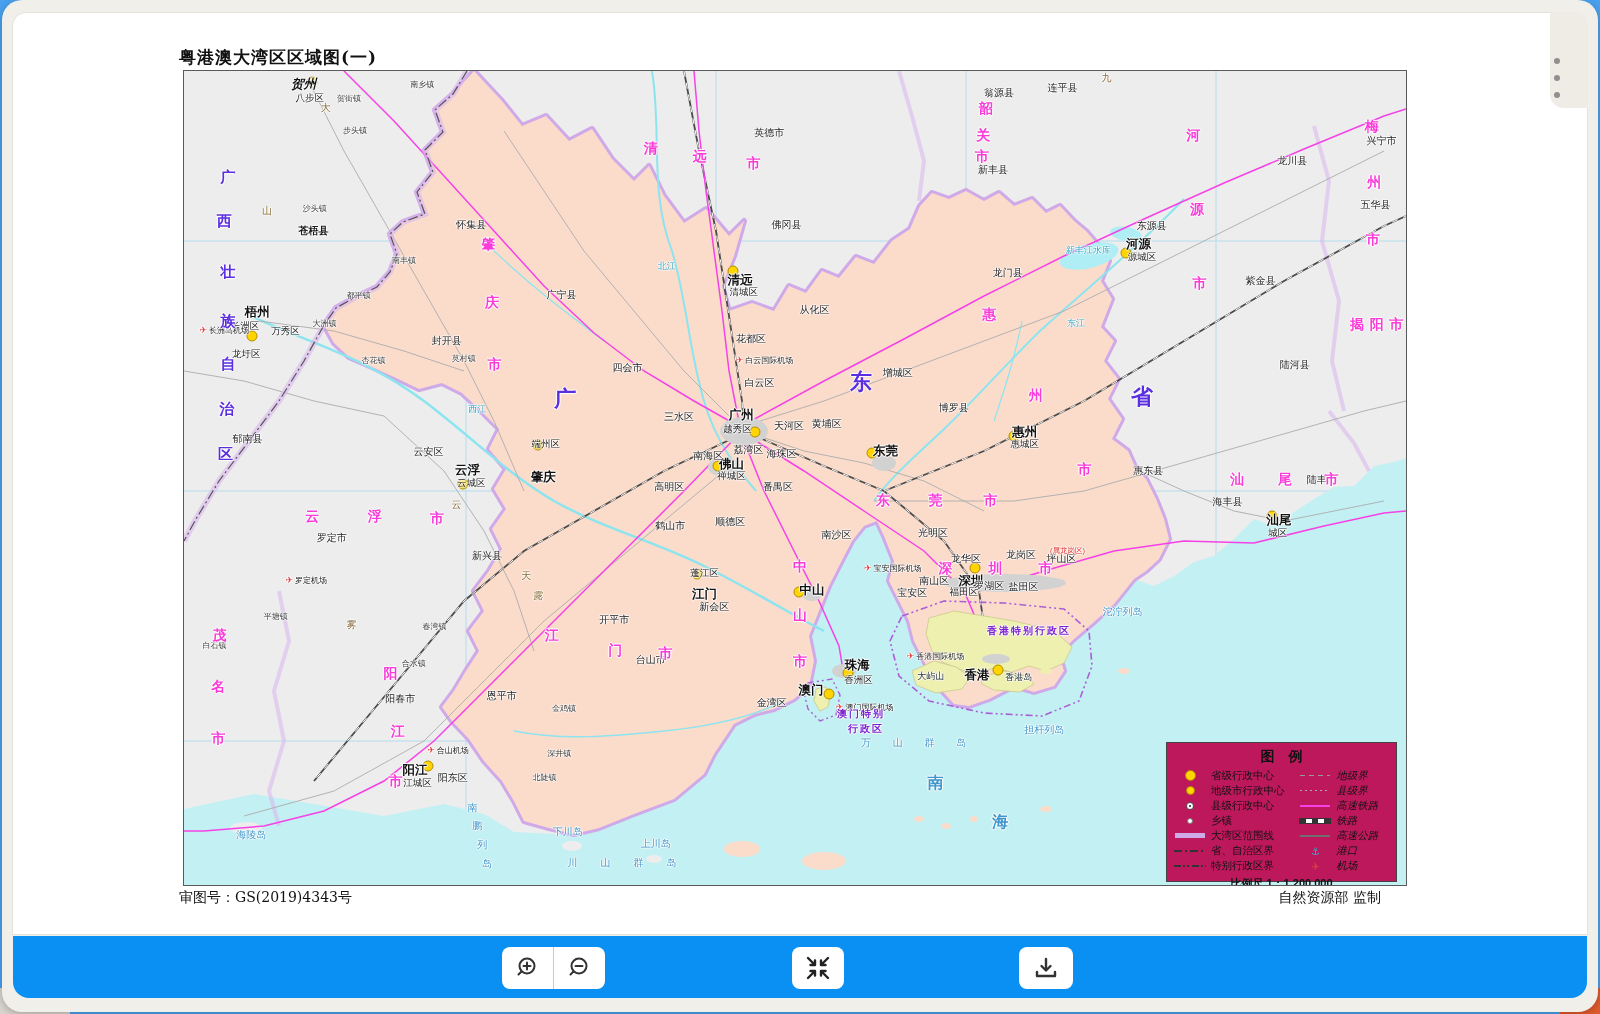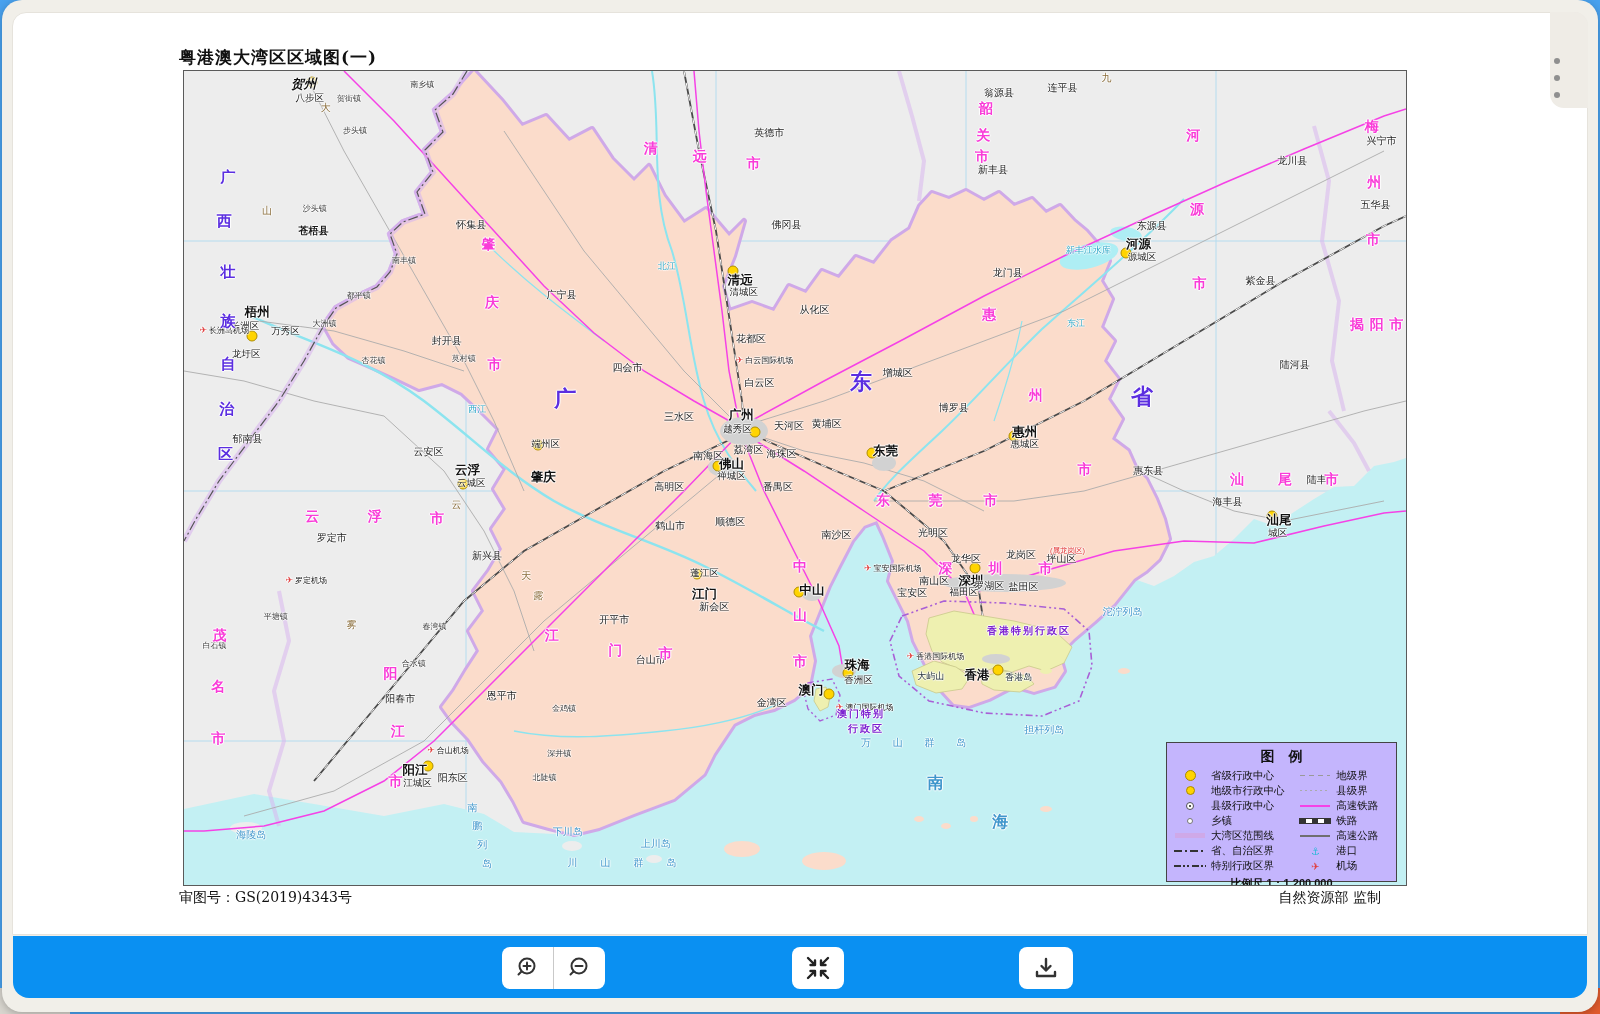--- a/index.html
+++ b/index.html
@@ -54,29 +54,29 @@
   .island{font-size:9px;color:#23303a;}
   .sar{font-size:10px;font-weight:bold;color:#7a1fd0;letter-spacing:2px;}
   .red{font-size:7.5px;color:#e03030;}
   .riv{font-size:9px;color:#2fa8c8;}
   .mtn{font-size:10px;color:#8a6d3b;}
   .air{font-size:8px;color:#222;}
   .air::before{content:"✈";color:#e04040;font-size:9px;margin-right:2px;}
   .dot{width:9px;height:9px;border-radius:50%;background:#ffd400;border:1px solid #b08e00;box-shadow:none;}
   .legend{
     position:absolute;left:982px;top:671px;width:231px;height:140px;
-    background:#c4b5fd;border:1px solid #444;box-sizing:border-box;
+    background:#be185d;border:1px solid #444;box-sizing:border-box;
     font-size:10.5px;color:#111;
   }
   .legend .lg-title{text-align:center;font-weight:bold;font-size:14px;letter-spacing:14px;margin:5px 0 2px 14px;}
   .legend .cols{display:flex;}
   .legend ul{list-style:none;margin:0;padding:0 0 0 6px;}
   .legend li{display:flex;align-items:center;height:15px;}
   .legend .col-l{width:122px;}
-  .legend .col-r{width:100px;}
+  .legend .col-r{width:100px;font-style:italic;}
   .legend .lab{margin-left:4px;}
   .ic{display:inline-flex;width:34px;min-width:34px;height:10px;align-items:center;justify-content:center;}
   .ic i{display:block;}
   .ic-provincial-capital i{width:9px;height:9px;border-radius:50%;background:#ffd400;border:1px solid #a98900;}
   .ic-prefecture-capital i{width:7px;height:7px;border-radius:50%;background:#ffd400;border:1px solid #a98900;}
   .ic-county-capital i{width:6px;height:6px;border-radius:50%;border:1px solid #555;background:radial-gradient(#555 0 25%,#fff 30%);}
   .ic-township i{width:4px;height:4px;border-radius:50%;border:1px solid #777;background:#fff;}
   .ic-gba-boundary i{width:30px;height:5px;background:#cfa9e8;}
   .ic-province-border i{width:32px;height:2px;background:repeating-linear-gradient(90deg,#333 0 8px,transparent 8px 11px,#333 11px 13px,transparent 13px 16px);}
   .ic-sar-border i{width:32px;height:2px;background:repeating-linear-gradient(90deg,#333 0 7px,transparent 7px 9px,#333 9px 11px,transparent 11px 13px,#333 13px 15px,transparent 15px 18px);}

